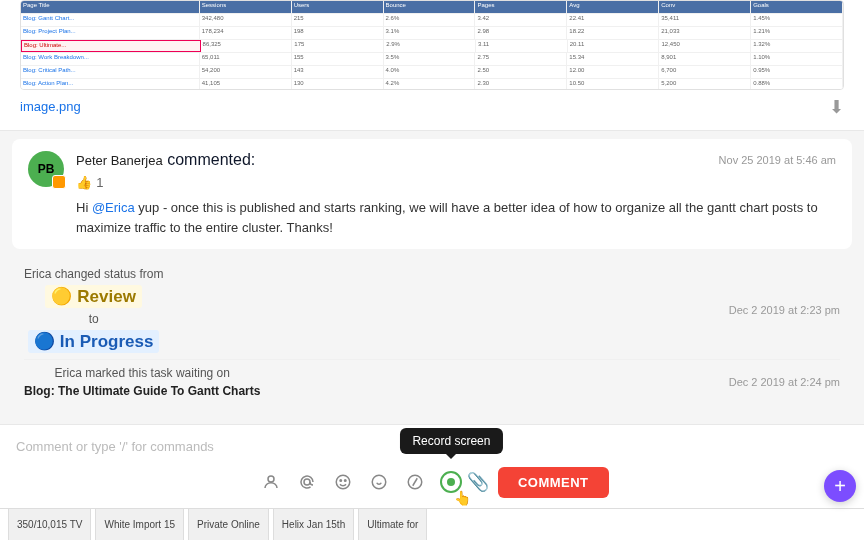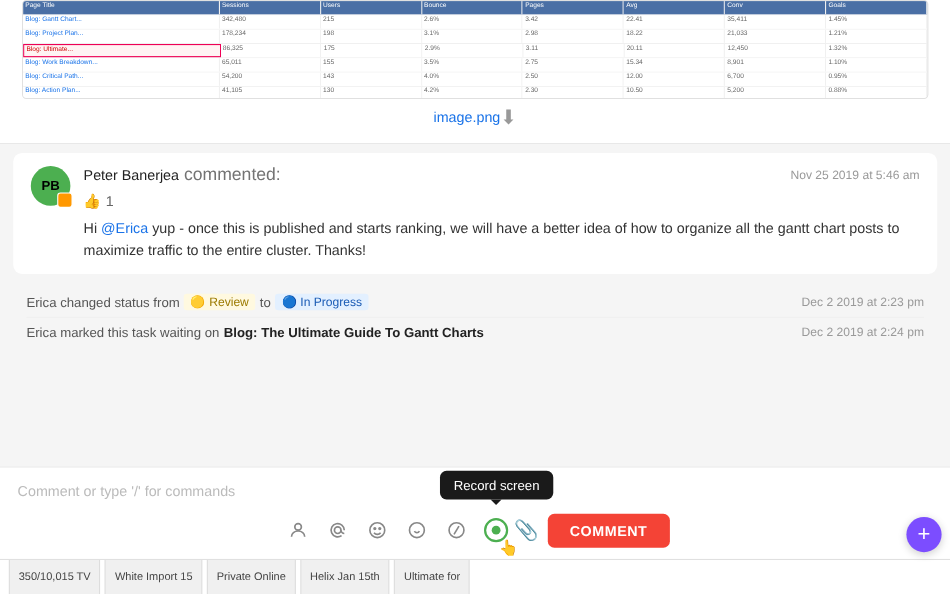--- a/index.html
+++ b/index.html
@@ -129,21 +129,21 @@
     }
 
     .comment-author {
       font-weight: 400;
       font-size: 13px;
       color: #222;
     }
 
     .comment-action {
       font-weight: 400;
-      color: #737373;
+      color: #0f172a;
     }
 
     .comment-timestamp {
       font-size: 11px;
       color: #999;
     }
 
     .like-btn {
       display: flex;
       align-items: center;
@@ -181,36 +181,37 @@
 
     .status-line:last-child {
       border-bottom: none;
     }
 
     .status-content {
       display: flex;
       align-items: center;
       gap: 4px;
       flex-wrap: wrap;
+      flex-direction: column;
     }
 
     .status-timestamp {
       font-size: 11px;
       color: #999;
       white-space: nowrap;
     }
 
     .status-badge {
       display: inline-flex;
       align-items: center;
       gap: 3px;
       padding: 1px 6px;
       border-radius: 3px;
-      font-size: 11px;
-      font-weight: 400;
+      font-size: 17px;
+      font-weight: 700;
     }
 
     .badge-yellow {
       background: #fff9e0;
       color: #9c7a00;
     }
 
     .badge-blue {
       background: #e3f0ff;
       color: #1a5bb5;
@@ -462,21 +463,21 @@
           <div class="sheet-cell">41,105</div>
             <div class="sheet-cell">130</div>
             <div class="sheet-cell">4.2%</div>
           <div class="sheet-cell">2.30</div>
             <div class="sheet-cell">10.50</div>
             <div class="sheet-cell">5,200</div>
             <div class="sheet-cell">0.88%</div>
         </div>
       </div>
     </div>
-    <div style="display:flex;justify-content:center;align-items:center;">
+    <div style="display:flex;justify-content:space-between;align-items:center;">
       <span class="image-filename">image.png</span>
       <span class="download-icon">⬇</span>
     </div>
   </div>
 
   <div class="comment-section">
     <div class="avatar">
       <span>PB</span>
       <div class="avatar-badge"></div>
     </div>

